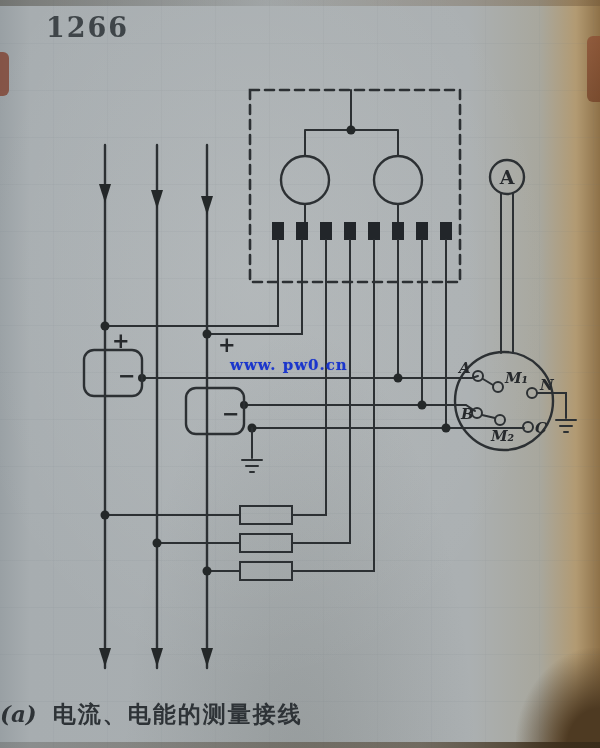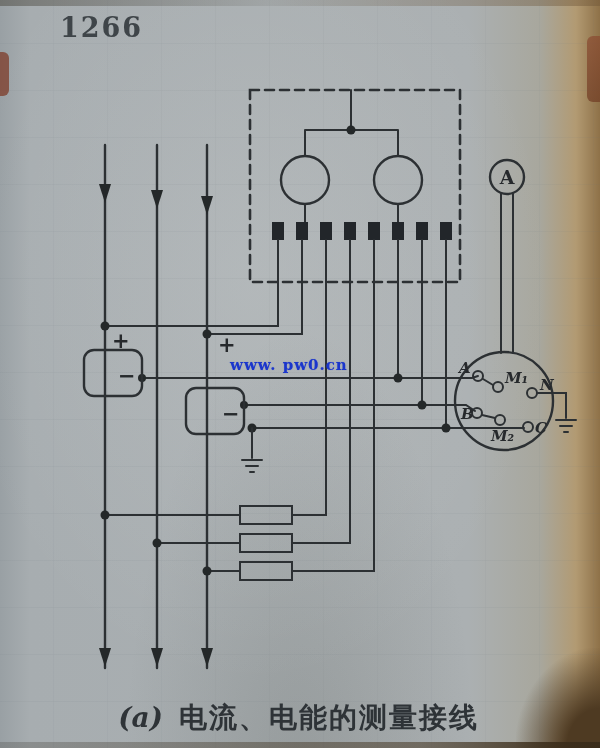--- a/index.html
+++ b/index.html
@@ -14,26 +14,26 @@
     repeating-linear-gradient(90deg, transparent 0 53px, rgba(105,115,122,.12) 53px 54px)}
   .edge-top{position:absolute;top:0;left:0;right:0;height:6px;
     background:linear-gradient(90deg, rgba(80,78,70,.55), rgba(80,78,70,.12) 45%, rgba(110,85,55,.45) 100%)}
   .edge-bottom{position:absolute;bottom:0;left:0;right:0;height:6px;
     background:linear-gradient(90deg, rgba(60,58,52,.25), rgba(70,55,35,.55) 70%, #3a2c1a)}
   .stain-left{position:absolute;left:0;top:52px;width:9px;height:44px;background:#7e3b28;opacity:.75;border-radius:0 6px 6px 0}
   .stain-right-top{position:absolute;right:0;top:36px;width:13px;height:66px;opacity:.7;border-radius:6px 0 0 6px;
     background:linear-gradient(180deg,#8a4a30,#6f3a22)}
   .corner-br{position:absolute;right:0;bottom:0;width:84px;height:100px;
     background:radial-gradient(ellipse at 100% 100%, #4e3a22 28%, rgba(78,58,34,0) 72%)}
-  .page-number{position:absolute;left:60px;top:12px;font-family:"DejaVu Serif",serif;font-weight:bold;
+  .page-number{position:absolute;left:46px;top:12px;font-family:"DejaVu Serif",serif;font-weight:bold;
     font-size:27px;color:#3f4549;letter-spacing:2px}
   .watermark{position:absolute;left:230px;top:356px;font-family:"DejaVu Serif",serif;font-size:15px;
     font-weight:bold;color:#1b36cc;letter-spacing:1px;text-shadow:0 0 1px rgba(27,54,204,.45)}
-  .caption{position:absolute;left:0;top:699px;width:479px;text-align:right;font-weight:bold;
-    font-size:28px;color:#2e3337;letter-spacing:2px}
+  .caption{position:absolute;left:0;top:699px;width:479px;text-align:left;font-weight:bold;
+    font-size:23px;color:#2e3337;letter-spacing:2px}
   .caption .idx{font-family:"DejaVu Serif",serif;font-style:italic;letter-spacing:0;margin-right:16px}
   svg.diagram{position:absolute;left:0;top:0}
   .wire{stroke:#2c3033;stroke-width:2;fill:none;stroke-linecap:round}
   .thick{stroke-width:2.4}
   .dash{stroke-dasharray:9 6;stroke-width:2.6}
   .dot{fill:#242829;stroke:none}
   .term{fill:#22262a;stroke:none}
   .tlabel{font-family:"DejaVu Serif",serif;font-style:italic;font-size:15px;font-weight:bold;fill:#26292c}
   .sign{font-family:"DejaVu Sans",sans-serif;font-size:21px;font-weight:bold;fill:#26292c}
   .alabel{font-family:"DejaVu Serif",serif;font-size:19px;font-weight:bold;fill:#26292c;text-anchor:middle}

